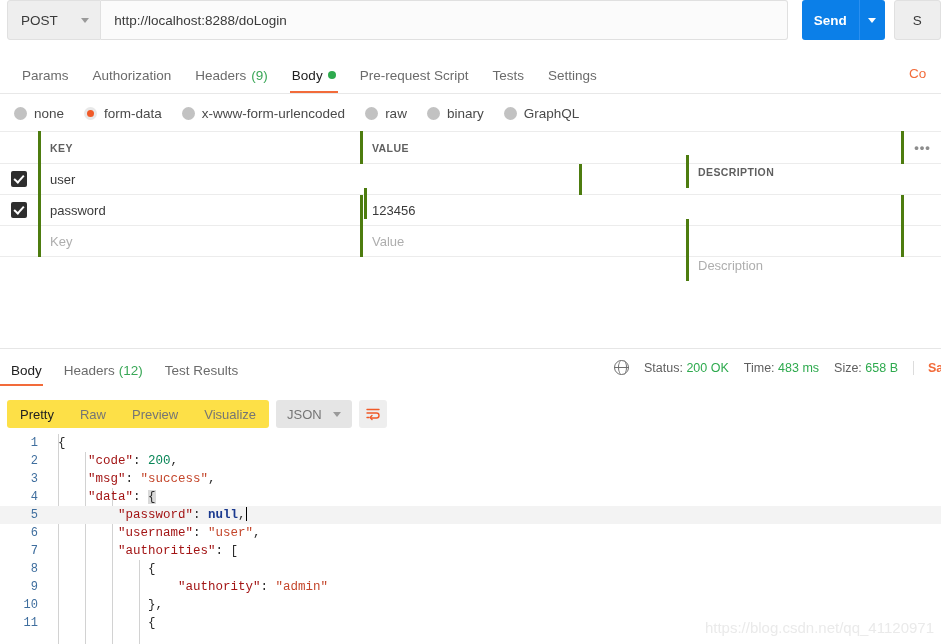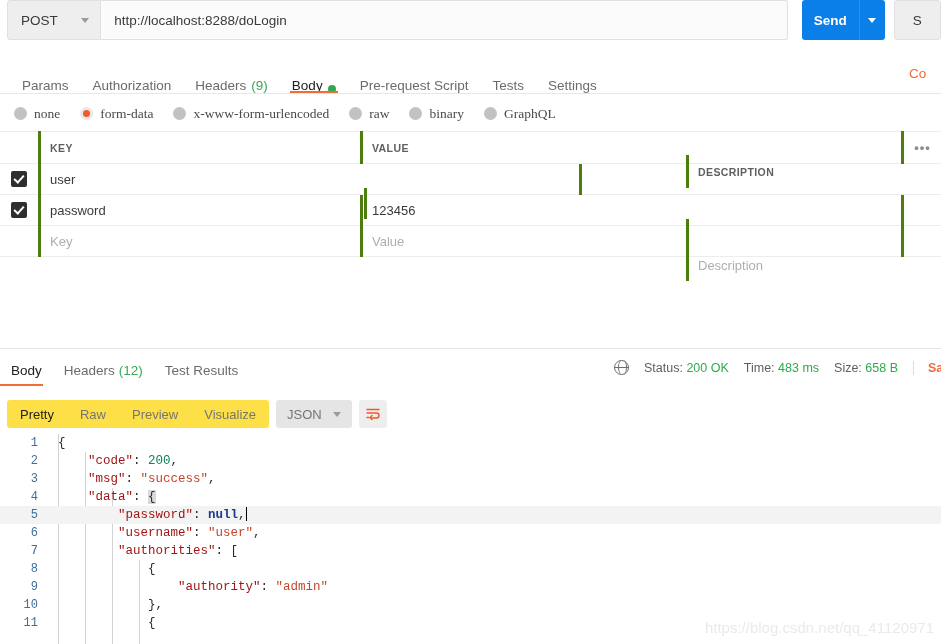--- a/index.html
+++ b/index.html
@@ -113,21 +113,21 @@
     left: 0; top: 57px;
     width: 941px; height: 37px;
     border-bottom: 1px solid #e8e8e8;
     display: flex;
     align-items: flex-end;
     padding-left: 10px;
   }
   .req-tab {
     height: 36px;
     display: flex;
-    align-items: flex-end;
+    align-items: center;
     gap: 5px;
     padding: 0 12px;
     font-size: 13.5px;
     color: #6b6b6b;
     cursor: pointer;
     position: relative;
   }
   .req-tab.active { color: #212121; }
   .req-tab.active::after {
     content: "";
@@ -155,21 +155,20 @@
   }
 
   
   .body-types {
     position: absolute;
     left: 0; top: 98px;
     width: 941px; height: 31px;
     display: flex;
     align-items: center;
     padding-left: 14px;
-    font-family: Liberation Serif, serif;
   }
   .radio-opt {
     display: flex;
     align-items: center;
     gap: 7px;
     margin-right: 20px;
     font-size: 13.5px;
     color: #4a4a4a;
     cursor: pointer;
   }

